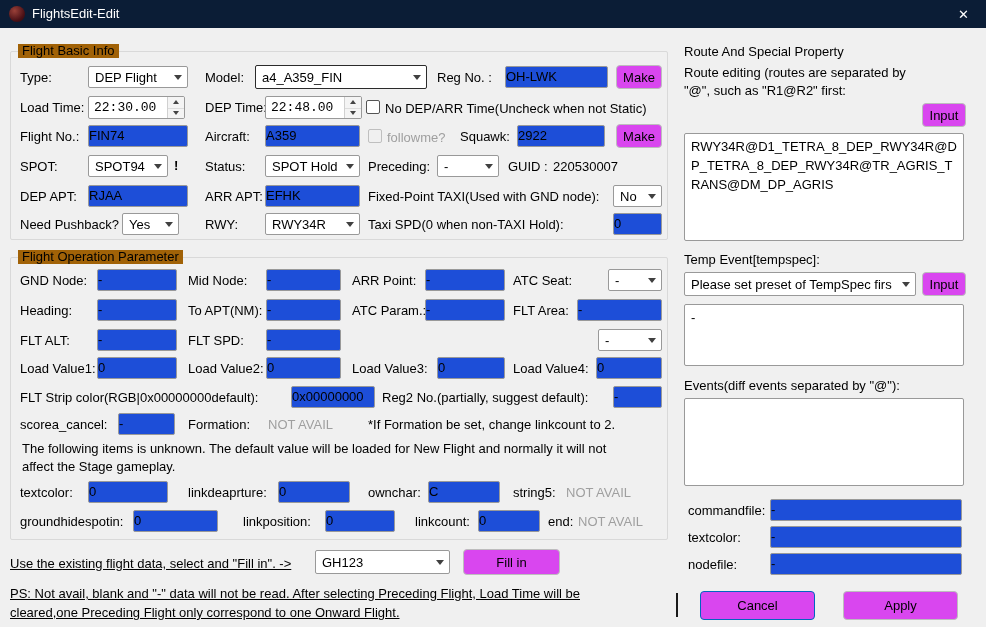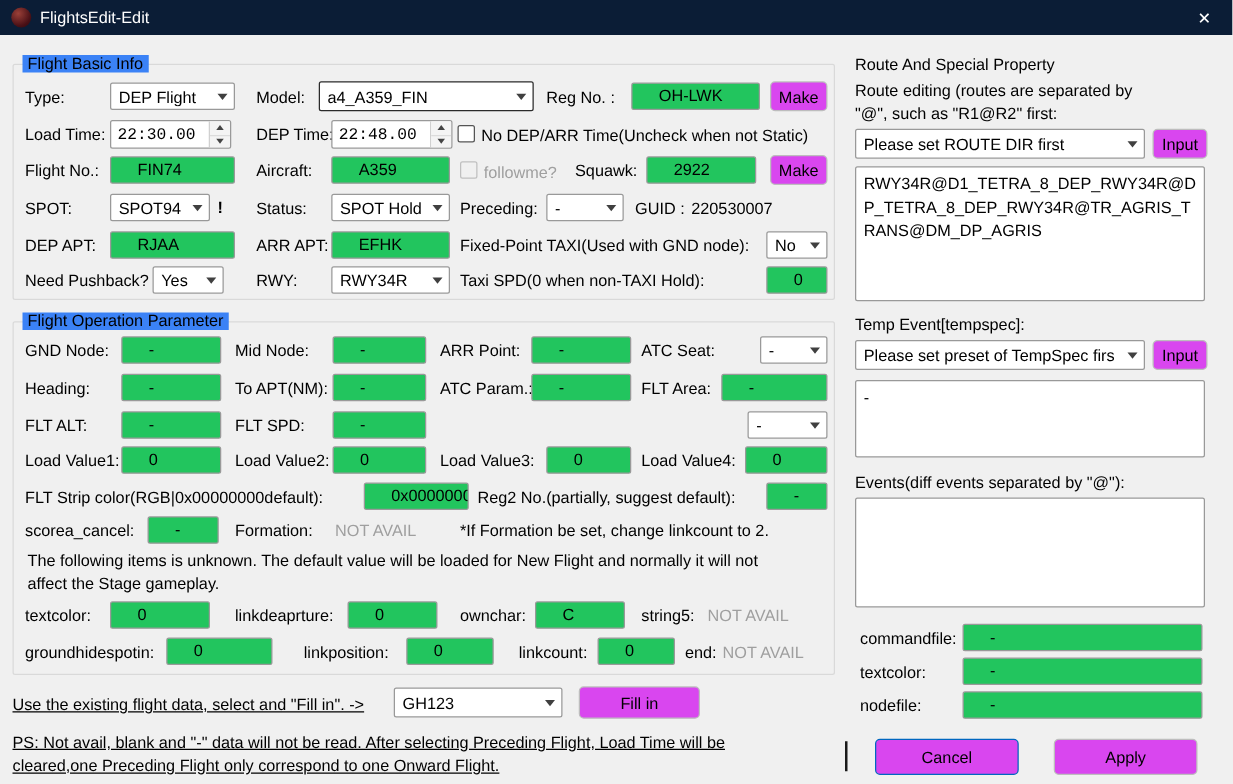--- a/index.html
+++ b/index.html
@@ -17,23 +17,23 @@
               background:radial-gradient(circle at 35% 30%, #9a4038, #4a1016 65%, #2a080c); }
   .title-text { position:absolute; left:32px; top:0; line-height:28px; color:#fff; font-size:13px; white-space:nowrap; }
   .close-btn { position:absolute; right:0; top:0; width:45px; height:28px; display:flex; align-items:center; justify-content:center; color:#fff; font-size:13px; }
 
   
   .lbl { position:absolute; white-space:nowrap; line-height:16px; }
   .grey { color:#9f9f9f; }
   .bold { font-weight:bold; }
   .underline { text-decoration:underline; }
   .groupbox { position:absolute; border:1px solid #d9d9d9; border-radius:2px; }
-  .legend { position:absolute; background:#3b82f6; padding:0 4px; line-height:14px; white-space:nowrap; }
-
-  .inp { position:absolute; background:#22c55e; border:1px solid #999; border-radius:2px; height:22px; line-height:20px; padding:0 21px; white-space:nowrap; overflow:hidden; }
+  .legend { position:absolute; background:#a16207; padding:0 4px; line-height:14px; white-space:nowrap; }
+
+  .inp { position:absolute; background:#1d4ed8; border:1px solid #999; border-radius:2px; height:22px; line-height:20px; padding:0 0; white-space:nowrap; overflow:hidden; }
   .combo { position:absolute; background:#fff; border:1px solid #999; border-radius:2px; height:22px; display:flex; align-items:center; padding:0 5px 0 6px; }
   .combo.focused { border-color:#2b2b2b; }
   .combo .cv { flex:1 1 auto; white-space:nowrap; overflow:hidden; }
   .chev { flex:0 0 auto; width:0; height:0; border-left:4px solid transparent; border-right:4px solid transparent; border-top:5px solid #404040; margin-left:5px; }
 
   .btn { position:absolute; background:#d946ef; border:1px solid #bdbdbd; border-radius:4px; display:flex; align-items:center; justify-content:center; white-space:nowrap; }
   .btn.primary { border:1px solid #0067c0; }
 
   .spin { position:absolute; background:#fff; border:1px solid #999; border-radius:2px; display:flex; overflow:hidden;font-family:Liberation Mono, monospace; }
   .spin .sv { flex:1 1 auto; line-height:22px; padding-left:5px; white-space:nowrap; }
@@ -240,24 +240,20 @@
   </div>
   <div class="btn" style="left:463px;top:549px;width:97px;height:26px">Fill in</div>
 
   <span class="lbl underline" style="left:10px;top:586px">PS: Not avail, blank and "-" data will not be read. After selecting Preceding Flight, Load Time will be</span>
   <span class="lbl underline" style="left:10px;top:605px">cleared,one Preceding Flight only correspond to one Onward Flight.</span>
 
   <span class="lbl" style="left:684px;top:44px">Route And Special Property</span>
   <span class="lbl" style="left:684px;top:65px">Route editing (routes are separated by</span>
   <span class="lbl" style="left:684px;top:83px">"@", such as "R1@R2" first:</span>
 
-  <div class="combo" style="left:684px;top:103px;width:232px;height:24px">
-    <span class="cv">Please set ROUTE DIR first</span>
-    <span class="chev"></span>
-  </div>
   <div class="btn" style="left:922px;top:103px;width:44px;height:24px">Input</div>
 
   <div class="ta" style="left:684px;top:133px;width:280px;height:108px">RWY34R@D1_TETRA_8_DEP_RWY34R@DP_TETRA_8_DEP_RWY34R@TR_AGRIS_TRANS@DM_DP_AGRIS</div>
 
   <span class="lbl" style="left:684px;top:252px">Temp Event[tempspec]:</span>
   <div class="combo" style="left:684px;top:272px;width:232px;height:24px">
     <span class="cv">Please set preset of TempSpec firs</span>
     <span class="chev"></span>
   </div>
   <div class="btn" style="left:922px;top:272px;width:44px;height:24px">Input</div>

